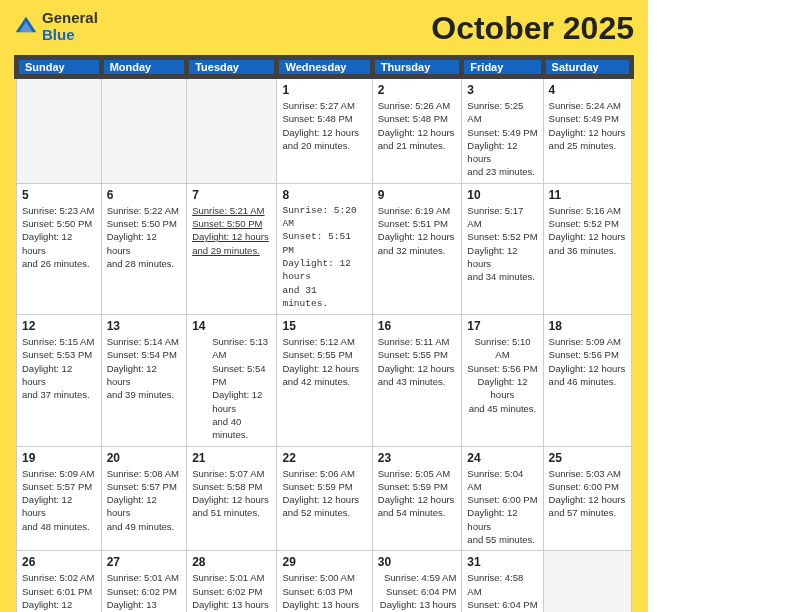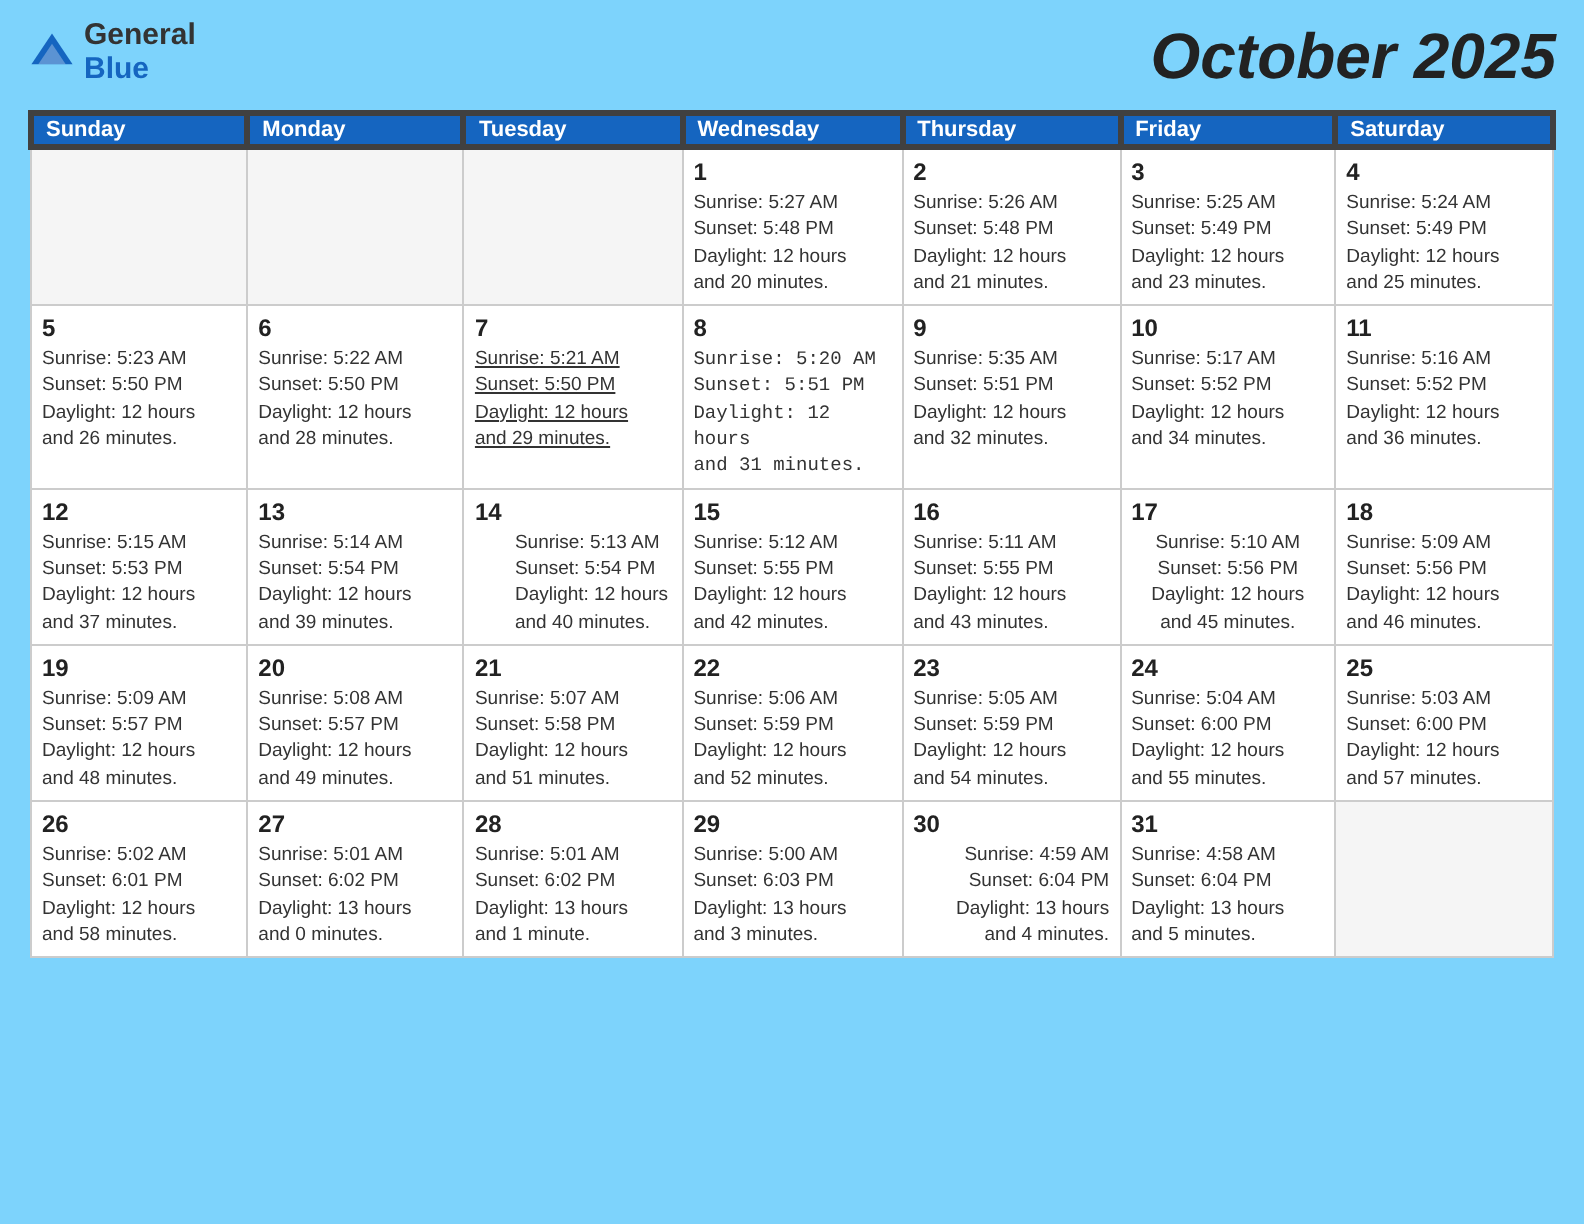--- a/index.html
+++ b/index.html
@@ -4,23 +4,23 @@
   <style>
     * { box-sizing: border-box; margin: 0; padding: 0; }
     body {
       font-family: Arial, sans-serif;
       background: #fff;
       width: 792px;
       height: 612px;
       overflow: hidden;
     }
     .page {
-      width: 792px;
+      width: 648px;
       height: 612px;
-      background: #7dd3fc;
+      background: #fde047;
       padding: 10px 14px 10px 14px;
     }
     .header {
       display: flex;
       justify-content: space-between;
       align-items: flex-start;
       margin-bottom: 8px;
     }
     .logo {
       display: flex;
@@ -33,21 +33,20 @@
       line-height: 1.1;
     }
     .logo-general { color: #333; }
     .logo-blue { color: #1565c0; }
     .logo-icon {
       width: 24px;
       height: 24px;
     }
     .title-block {
       text-align: center;
-      font-style: italic;
     }
     .title-month {
       font-size: 32px;
       font-weight: bold;
       color: #222;
     }
     .title-location {
       font-size: 14px;
       color: #444;
     }
@@ -56,21 +55,21 @@
       border-collapse: collapse;
       font-size: 10px;
     }
     .calendar thead th {
       background: #1565c0;
       color: #fff;
       text-align: left;
       padding: 1px 6px;
       font-size: 11px;
       font-weight: bold;
-      border: 3px solid #404040;
+      border: 5px solid #404040;
     }
     .calendar tbody td {
       vertical-align: top;
       border: 1px solid #ccc;
       padding: 4px 5px;
       width: 113px;
       min-height: 72px;
       background: #fff;
     }
     .calendar tbody tr:nth-child(odd) td {
@@ -184,21 +183,21 @@
           </td>
           <td>
             <div class="cell-date">8</div>
             <div class="cell-info" style="white-space: pre-line; font-family: Liberation Mono, monospace;">Sunrise: 5:20 AM
 Sunset: 5:51 PM
 Daylight: 12 hours
 and 31 minutes.</div>
           </td>
           <td>
             <div class="cell-date">9</div>
-            <div class="cell-info" style="white-space: pre-line;">Sunrise: 5:35 AM
+            <div class="cell-info" style="white-space: pre-line;">Sunrise: 6:19 AM
 Sunset: 5:51 PM
 Daylight: 12 hours
 and 32 minutes.</div>
           </td>
           <td>
             <div class="cell-date">10</div>
             <div class="cell-info" style="white-space: pre-line;">Sunrise: 5:17 AM
 Sunset: 5:52 PM
 Daylight: 12 hours
 and 34 minutes.</div>

